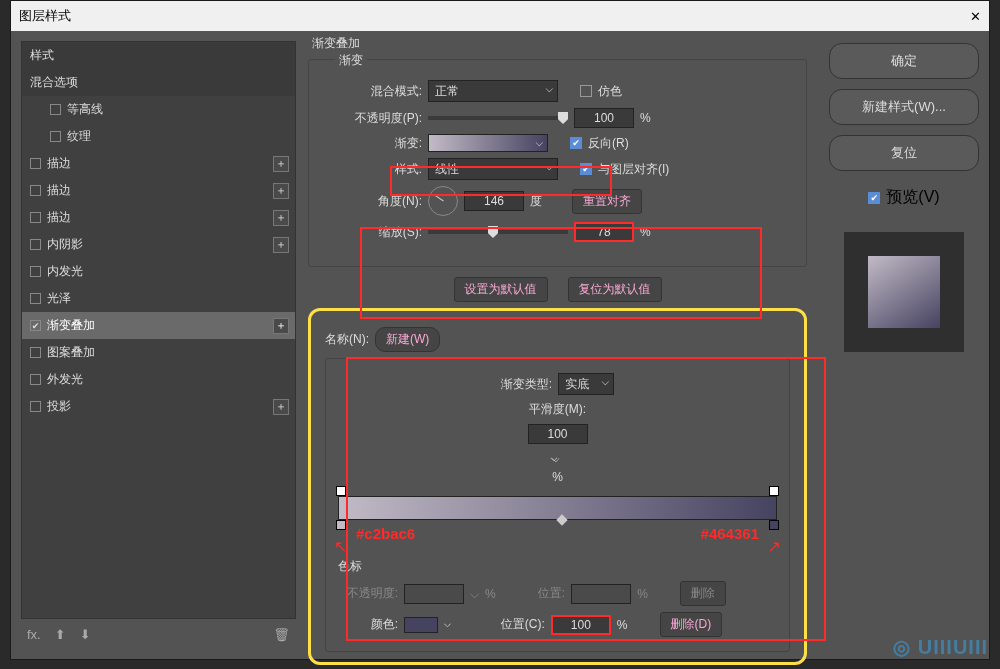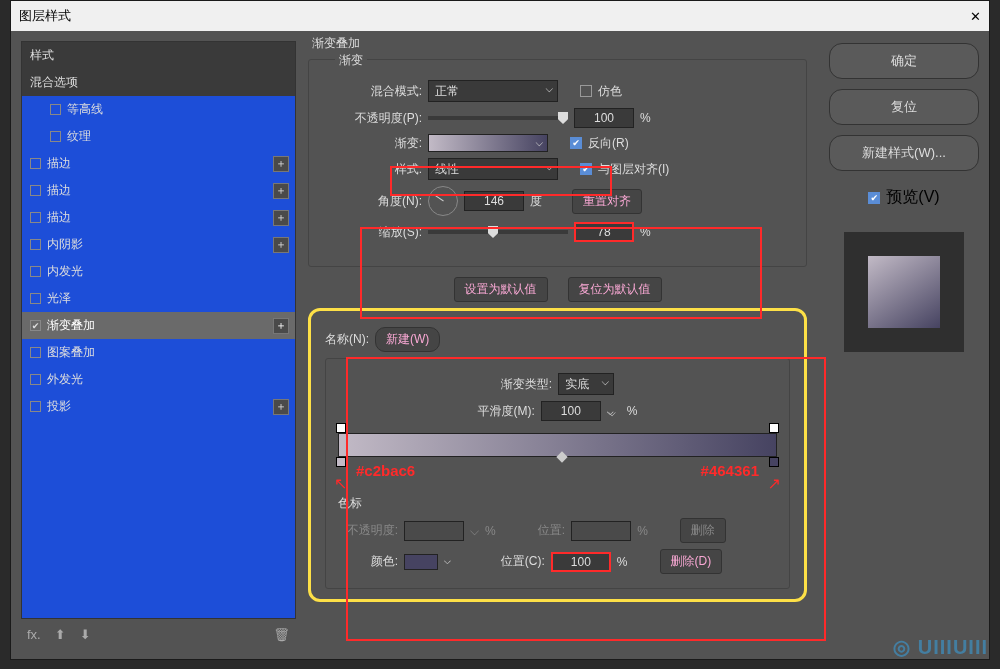--- a/index.html
+++ b/index.html
@@ -3,21 +3,21 @@
 <meta charset="utf-8">
 <style>
 * { box-sizing: border-box; margin: 0; padding: 0; font-family: "Microsoft YaHei", sans-serif; }
 body { background: #2a2a2a; width: 1000px; height: 669px; overflow: hidden; position: relative; }
 .window { position: absolute; left: 10px; top: 0; width: 980px; height: 660px; background: #535353; border: 1px solid #1a1a1a; }
 .titlebar { height: 30px; background: #f0f0f0; display: flex; align-items: center; justify-content: space-between; padding: 0 8px; }
 .titlebar span { font-size: 13px; color: #000; }
 .close-x { font-size: 16px; cursor: pointer; }
 .body { display: flex; height: calc(100% - 30px); }
 .sidebar { width: 285px; padding: 10px 0 10px 10px; display: flex; flex-direction: column; }
-.styles-list { flex: 1; background: #1d4ed8; border: 1px solid #333; }
+.styles-list { flex: 1; background: #404040; border: 1px solid #333; }
 .style-row { height: 27px; display: flex; align-items: center; padding: 0 8px; font-size: 12px; color: #ddd; position: relative; }
 .style-row.header { background: #3a3a3a; }
 .style-row.sel { background: #6a6a6a; color: #fff; }
 .style-row .cb { width: 11px; height: 11px; border: 1px solid #888; margin-right: 6px; display: inline-flex; align-items: center; justify-content: center; font-size: 9px; color: #ddd; }
 .style-row .cb.checked::after { content: "✔"; }
 .style-row.indent { padding-left: 28px; }
 .style-row .plus { position: absolute; right: 6px; width: 16px; height: 16px; border: 1px solid #777; display: flex; align-items: center; justify-content: center; font-size: 11px; background: #4a4a4a; }
 .sidebar-bottom { height: 30px; display: flex; align-items: center; gap: 14px; padding: 0 6px; color: #aaa; font-size: 13px; }
 .sidebar-bottom .spacer { flex: 1; }
 
@@ -215,21 +215,21 @@
         <div class="row">
           <span>名称(N):</span>
           <span class="btn">新建(W)</span>
         </div>
 
         <div style="border:1px solid #444;border-radius:3px;padding:8px 12px;margin-top:6px;">
           <div class="row" style="justify-content:center;">
             <span>渐变类型:</span>
             <div class="select-wrap"><select class="select" style="width:56px;"><option>实底</option></select></div>
           </div>
-          <div class="row" style="justify-content:center;">
+          <div class="row" style="justify-content:center;flex-direction:column;">
             <span>平滑度(M):</span>
             <input class="num" value="100" style="">
             <div class="select-wrap" style="width:14px;"><span style="font-size:9px;">⌵</span></div>
             <span>%</span>
           </div>
 
           <div class="grad-bar-wrap">
             <span class="stop top" style="left:-2px;"></span>
             <span class="stop top" style="right:-2px;"></span>
             <div class="grad-bar"></div>
@@ -272,22 +272,22 @@
         </div>
       </div>
 
       <div class="redbox" style="left:94px;top:135px;width:222px;height:30px;"></div>
       <div class="redbox" style="left:64px;top:196px;width:402px;height:92px;"></div>
       <div class="redbox" style="left:50px;top:326px;width:480px;height:284px;"></div>
     </div>
 
     <div class="right">
       <div class="bigbtn">确定</div>
+      <div class="bigbtn">新建样式(W)...</div>
       <div class="bigbtn">复位</div>
-      <div class="bigbtn">新建样式(W)...</div>
       <div class="row">
           <span class="cb2 checked"></span>
           <span>预览(V)</span>
         </div>
       <div class="preview">
           <div class="sw"></div>
         </div>
     </div>
   </div>
 </div>

